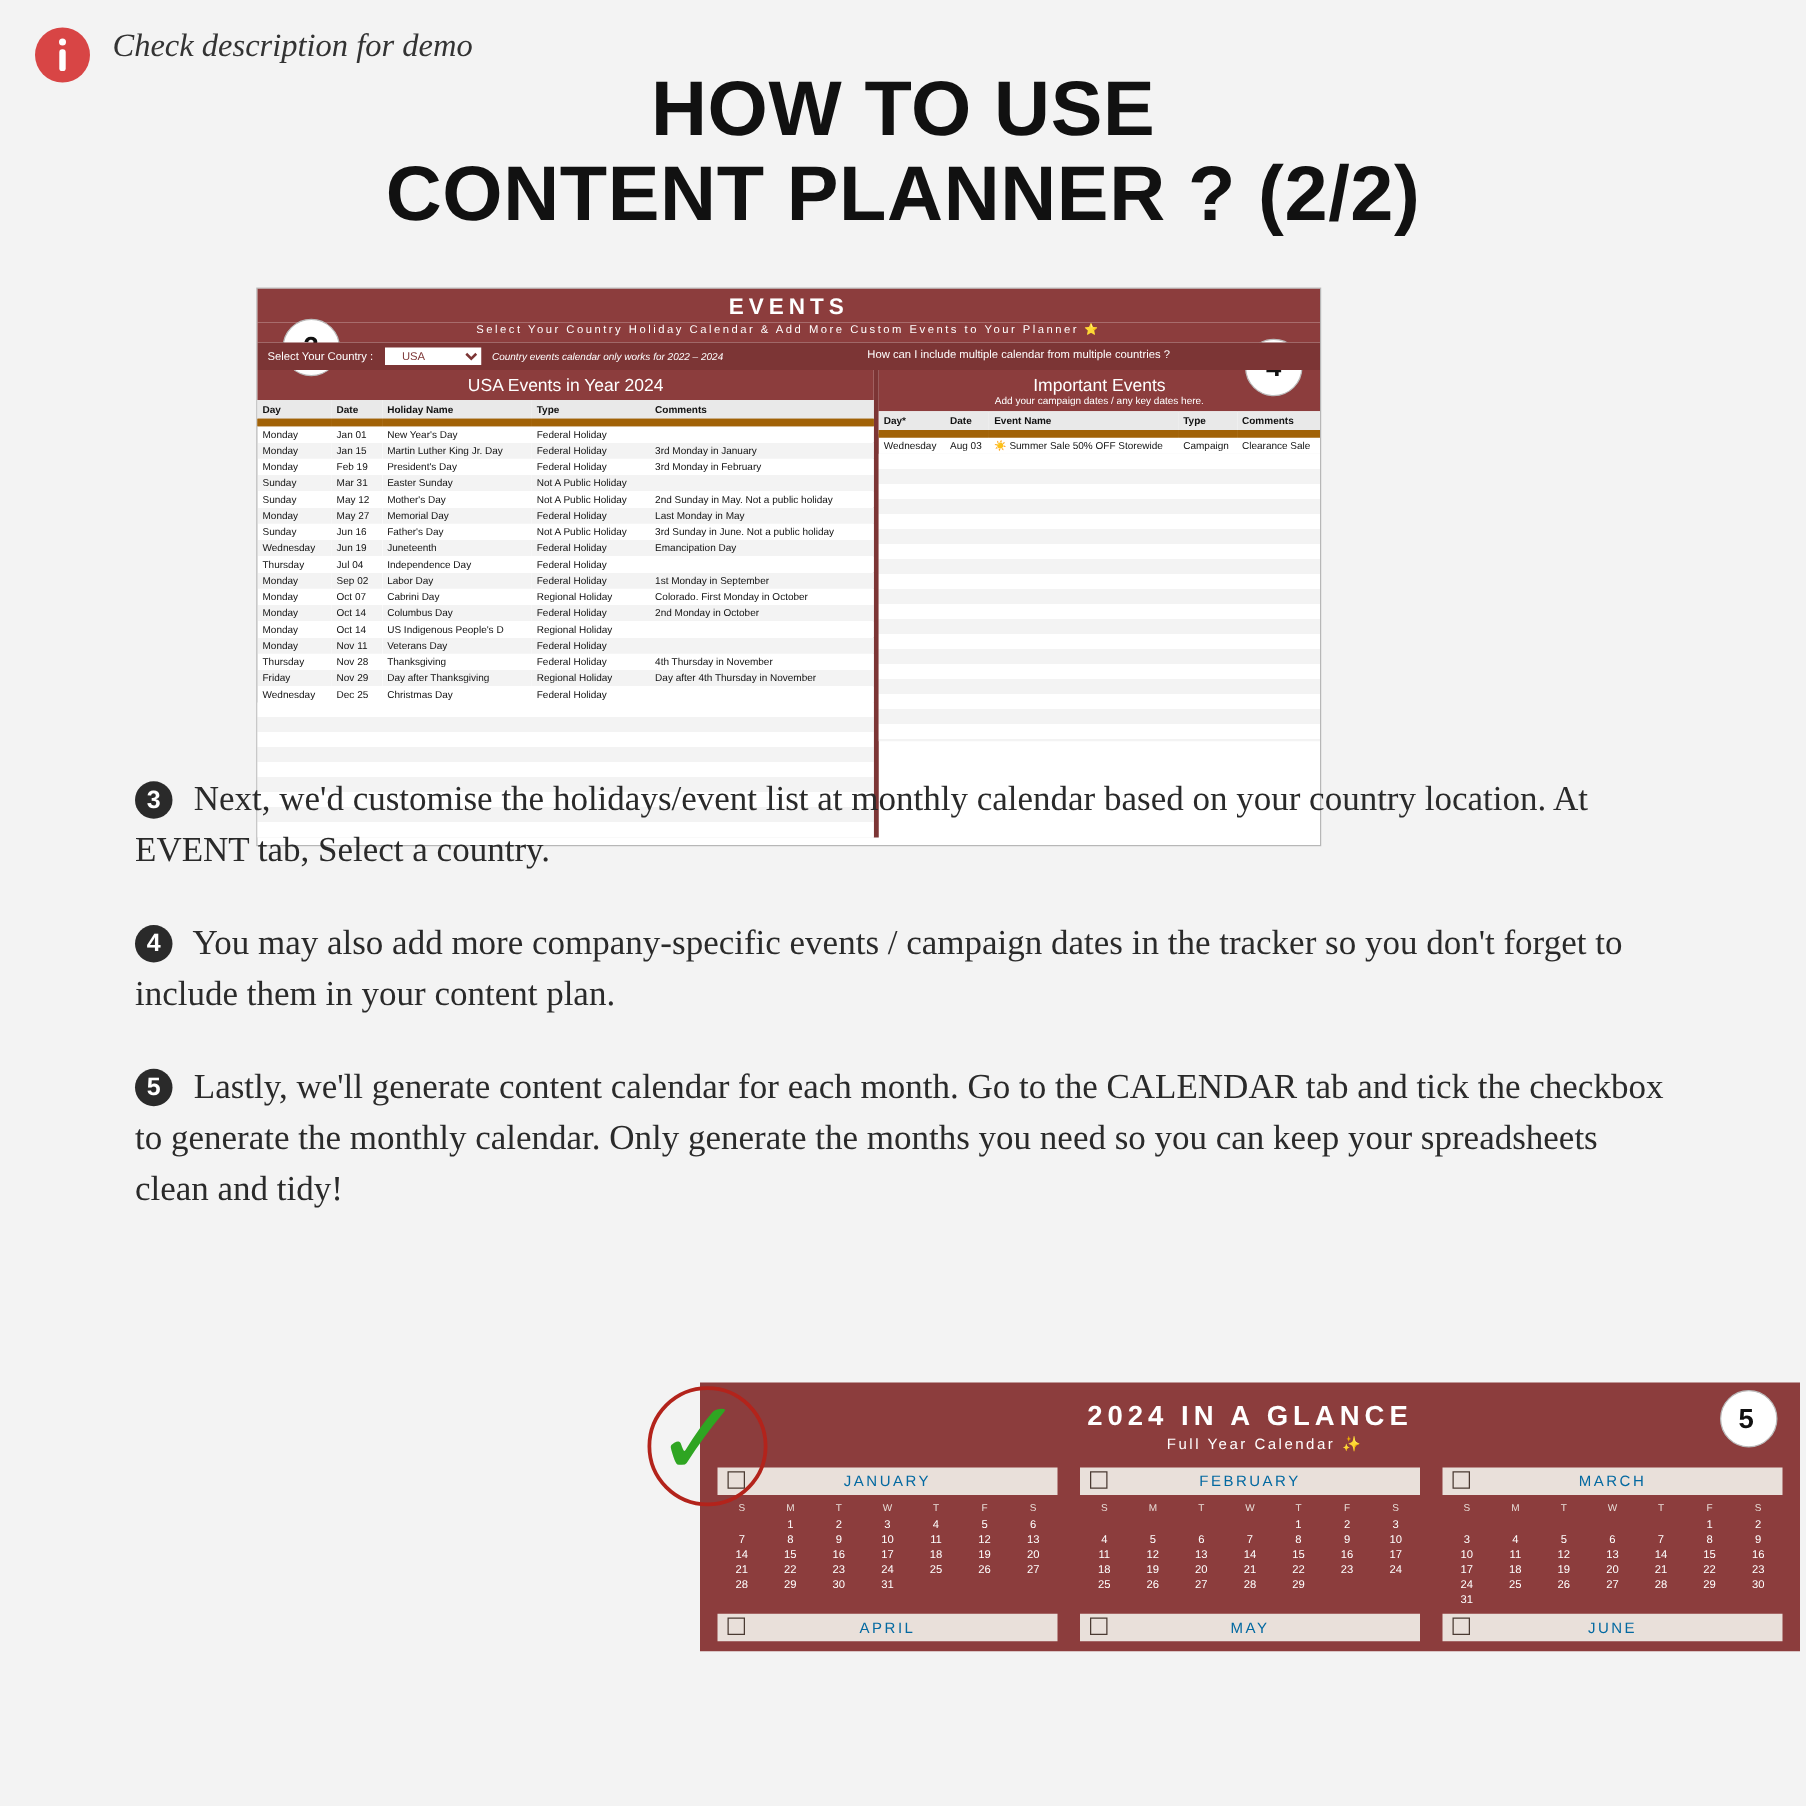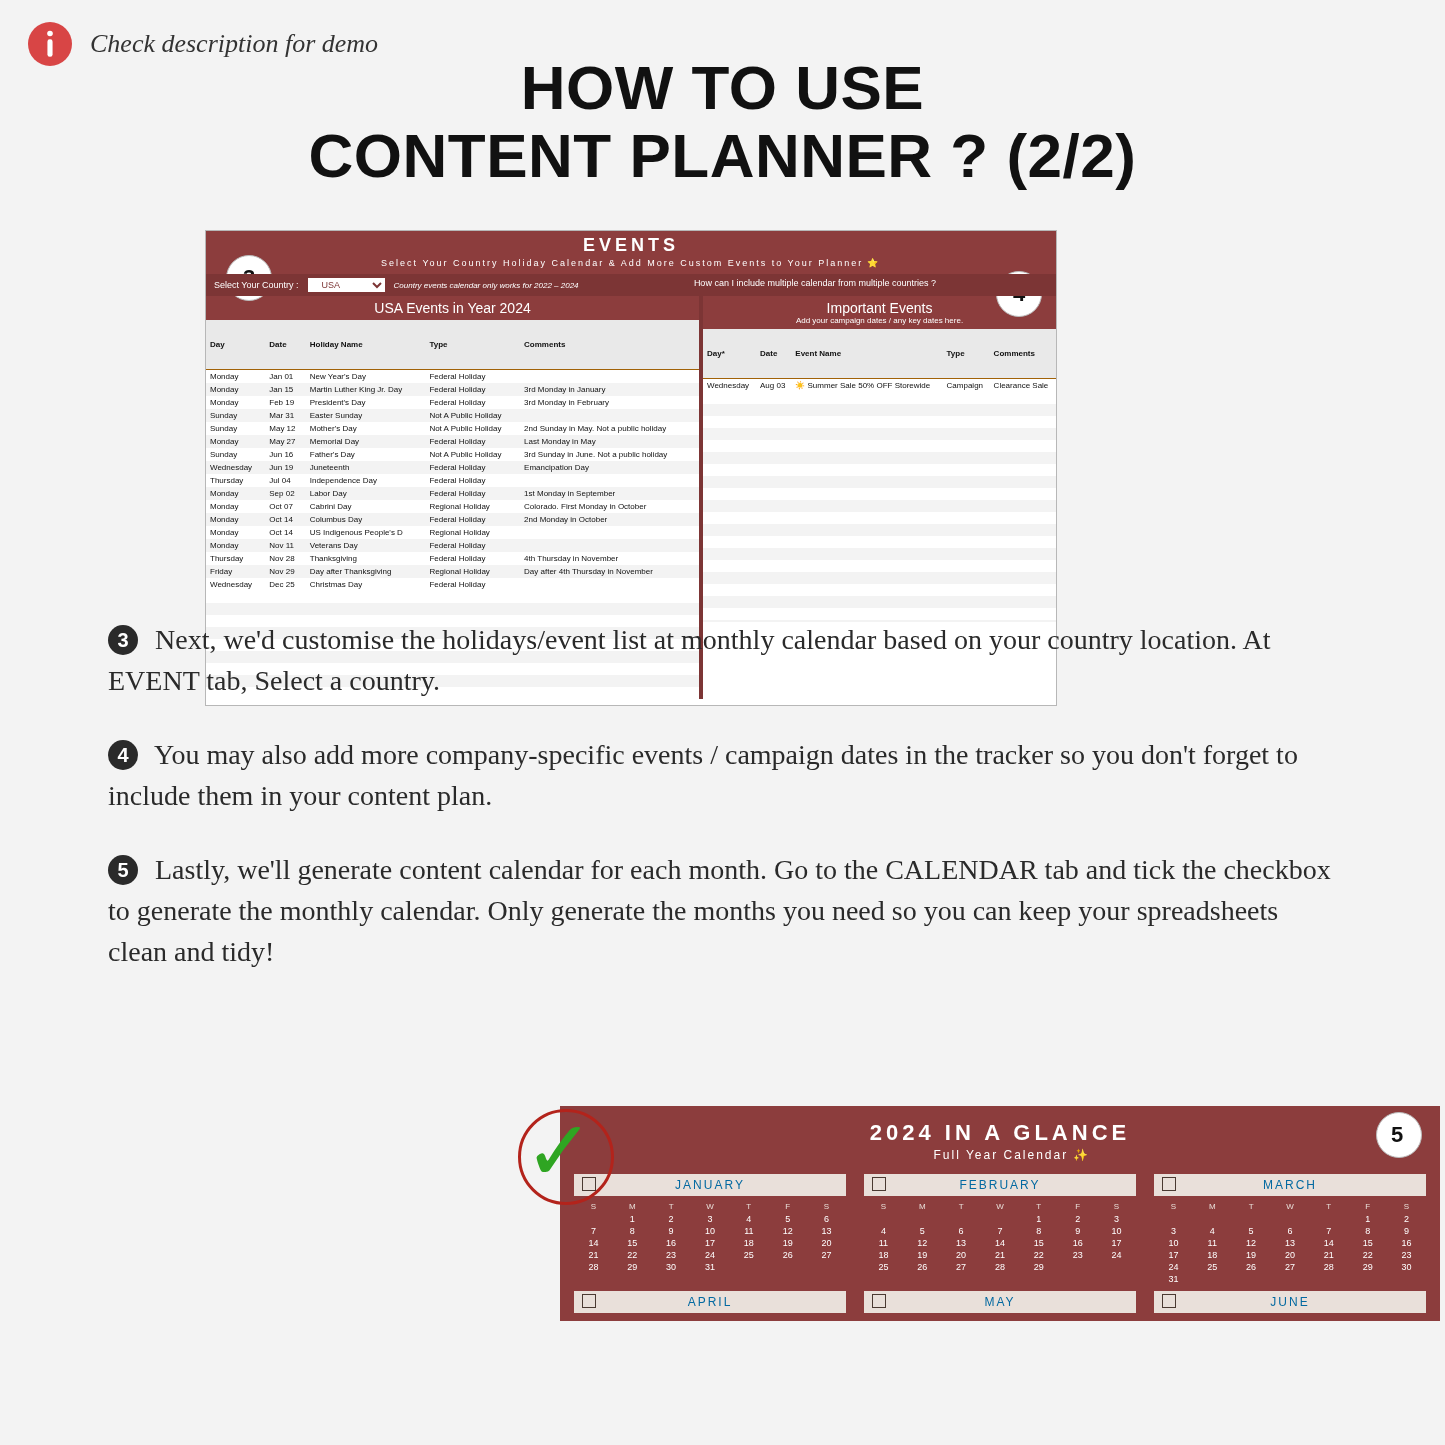--- a/index.html
+++ b/index.html
@@ -1,37 +1,37 @@
 <!DOCTYPE html>
 <html><head>
 <meta charset="utf-8">
 <style>
   html,body{margin:0;padding:0;background:#f3f3f3;font-family:Georgia,'Times New Roman',serif;color:#111;}
   .page{width:1445px;height:1445px;position:relative;box-sizing:border-box;background:#f3f3f3;overflow:hidden;}
-  .info-row{display:flex;align-items:center;gap:18px;position:absolute;top:22px;left:28px;}
+  .info-row{display:flex;gap:18px;position:absolute;top:22px;left:28px;}
   .info-icon{width:44px;height:44px;border-radius:50%;background:#d84545;display:flex;align-items:center;justify-content:center;}
   .info-icon svg{width:12px;height:28px;fill:#fff;}
   .info-text{font-size:26px;color:#333;font-style:italic;}
   .title{text-align:center;font-family:Helvetica,Arial,sans-serif;font-weight:700;font-size:62px;letter-spacing:.5px;line-height:1.1;color:#111;position:absolute;top:54px;left:0;right:0;}
   .shot1{position:absolute;top:230px;left:205px;width:850px;border:1px solid #b7b7b7;background:#fff;}
   .shot1 .hdr{background:#8c3d3d;color:#fff;text-align:center;padding:4px 0 2px;font-family:Helvetica,Arial,sans-serif;letter-spacing:4px;font-size:18px;font-weight:700;}
   .shot1 .sub{background:#8c3d3d;color:#fff;text-align:center;padding:0 0 6px;font-family:Helvetica,Arial,sans-serif;letter-spacing:2px;font-size:9px;}
   .shot1 .toolbar{background:#7c3535;color:#fff;font-family:Helvetica,Arial,sans-serif;font-size:9px;padding:4px 8px;display:flex;align-items:center;gap:9px;position:relative;}
   .shot1 .toolbar .lbl{}
   .shot1 .toolbar .sel{background:#fff;color:#7c3535;border:none;font-size:9px;padding:1px 28px 1px 10px;}
   .shot1 .toolbar .note{font-style:italic;font-size:8px;}
   .shot1 .toolbar .q{position:absolute;right:120px;top:4px;}
   .shot1 .cols{display:flex;}
   .shot1 .left{flex:0 0 58%;border-right:4px solid #7c3535;}
   .shot1 .right{flex:1;}
   .secthdr{background:#8c3d3d;color:#fff;text-align:center;font-family:Helvetica,Arial,sans-serif;padding:4px 0;}
   .secthdr .t{font-size:14px;}
   .secthdr .s{font-size:8px;}
   table.data{width:100%;font-family:Helvetica,Arial,sans-serif;font-size:8px;border-collapse:collapse;}
-  table.data th{background:#e9e9e9;font-weight:700;text-align:left;padding:20px 4px;border-bottom:1px solid #a16207;}
+  table.data th{background:#e9e9e9;font-weight:700;text-align:left;padding:3px 4px;border-bottom:6px solid #a16207;}
   table.data td{padding:2px 4px;white-space:nowrap;overflow:hidden;}
   table.data tr:nth-child(even) td{background:#f3f3f3;}
   table.data tr:nth-child(odd) td{background:#fff;}
   .numbadge{position:absolute;width:44px;height:44px;border-radius:50%;background:#fff;color:#111;display:flex;align-items:center;justify-content:center;font-family:Helvetica,Arial,sans-serif;font-weight:700;font-size:22px;border:1px solid #bbb;}
   .body-steps{position:absolute;top:620px;left:108px;right:108px;font-size:28px;line-height:1.45;color:#2a2a2a;}
   .body-steps p{margin:0 0 34px 0;}
   .circled{display:inline-block;width:30px;height:30px;border-radius:50%;background:#2a2a2a;color:#fff;font-family:Helvetica,Arial,sans-serif;font-weight:700;font-size:20px;text-align:center;line-height:30px;margin-right:10px;vertical-align:2px;}
   .shot2{position:absolute;top:1106px;left:560px;width:880px;background:#8c3d3d;padding-bottom:8px;overflow:hidden;}
   .shot2 .title2{color:#fff;text-align:center;font-family:Helvetica,Arial,sans-serif;font-weight:700;letter-spacing:4px;font-size:22px;padding:14px 0 2px;position:relative;}
   .shot2 .sub2{color:#fff;text-align:center;font-family:Helvetica,Arial,sans-serif;font-size:12px;letter-spacing:2px;padding-bottom:12px;padding-left:24px;}

